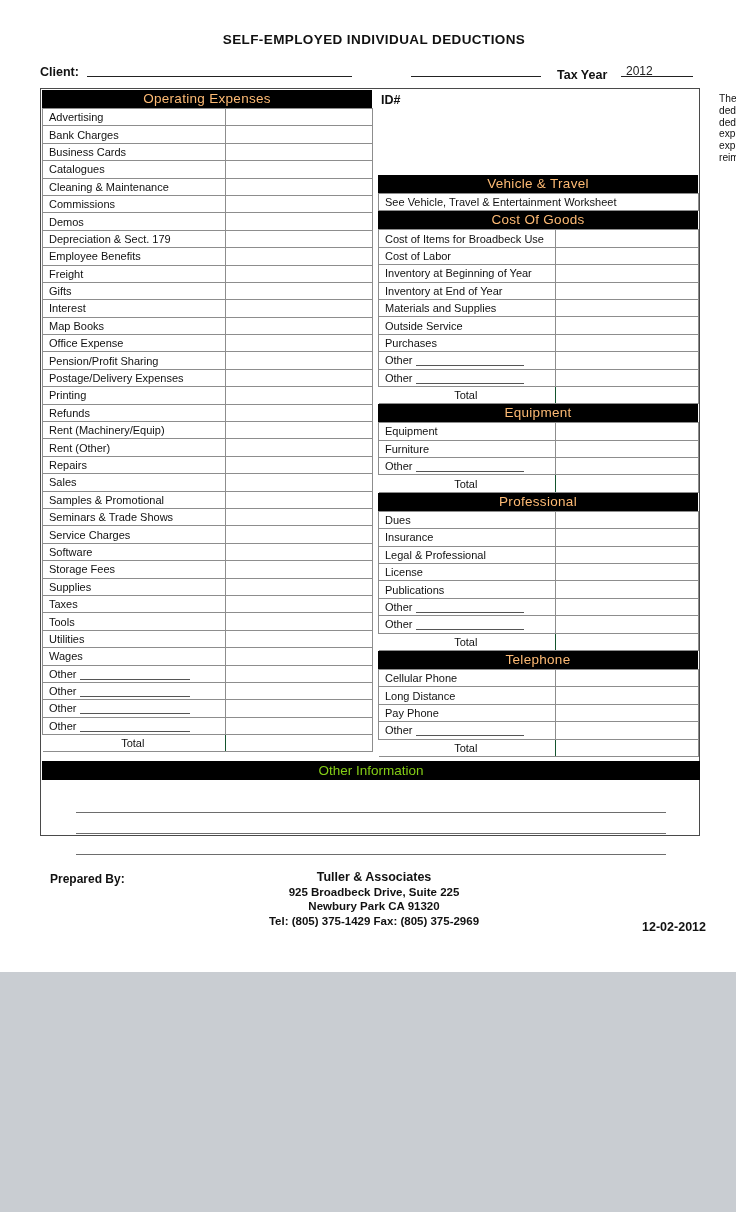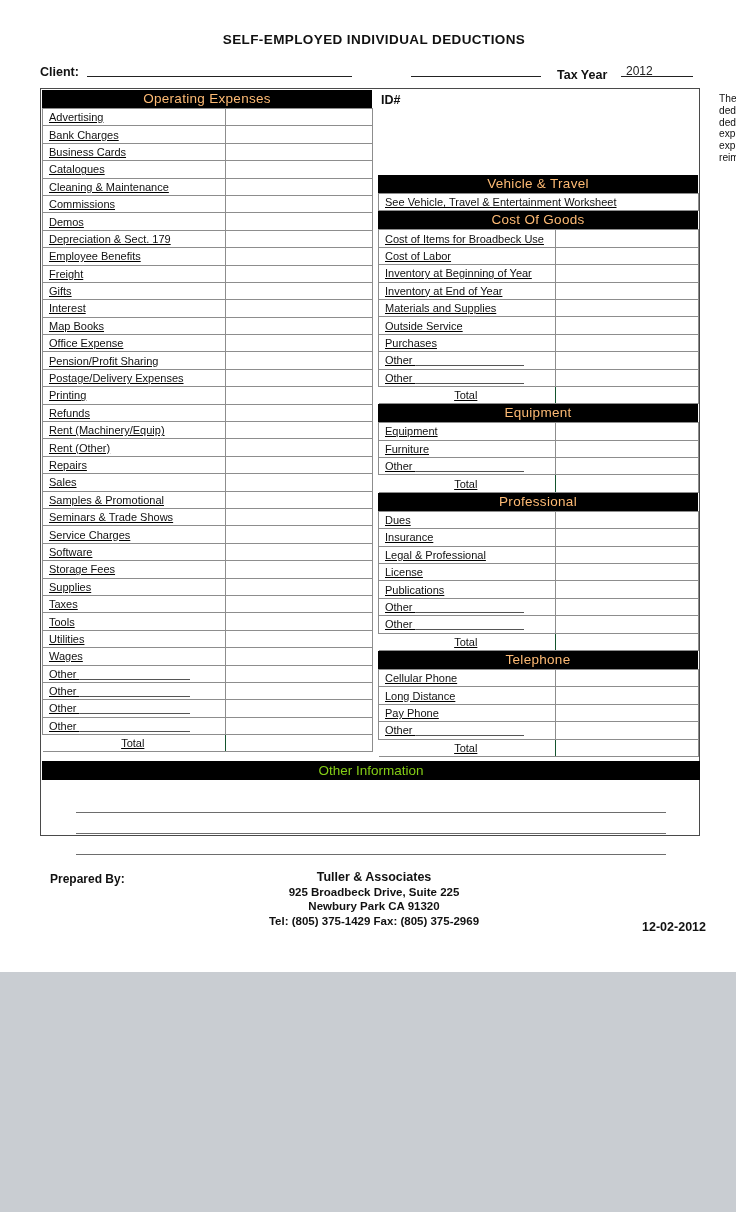--- a/index.html
+++ b/index.html
@@ -100,21 +100,20 @@
     line-height: 18px;
     height: 18px;
     font-weight: normal;
     letter-spacing: 0.3px;
   }
 
   table.rows {
     border-collapse: collapse;
     width: 100%;
     table-layout: fixed;
-    text-decoration: underline;
   }
   table.rows td {
     border: 1px solid #8d8d8d;
     height: 16.4px;
     font-size: 11px;
     color: #111;
     padding: 0 0 0 6px;
     background: #fff;
     vertical-align: middle;
     overflow: hidden;

